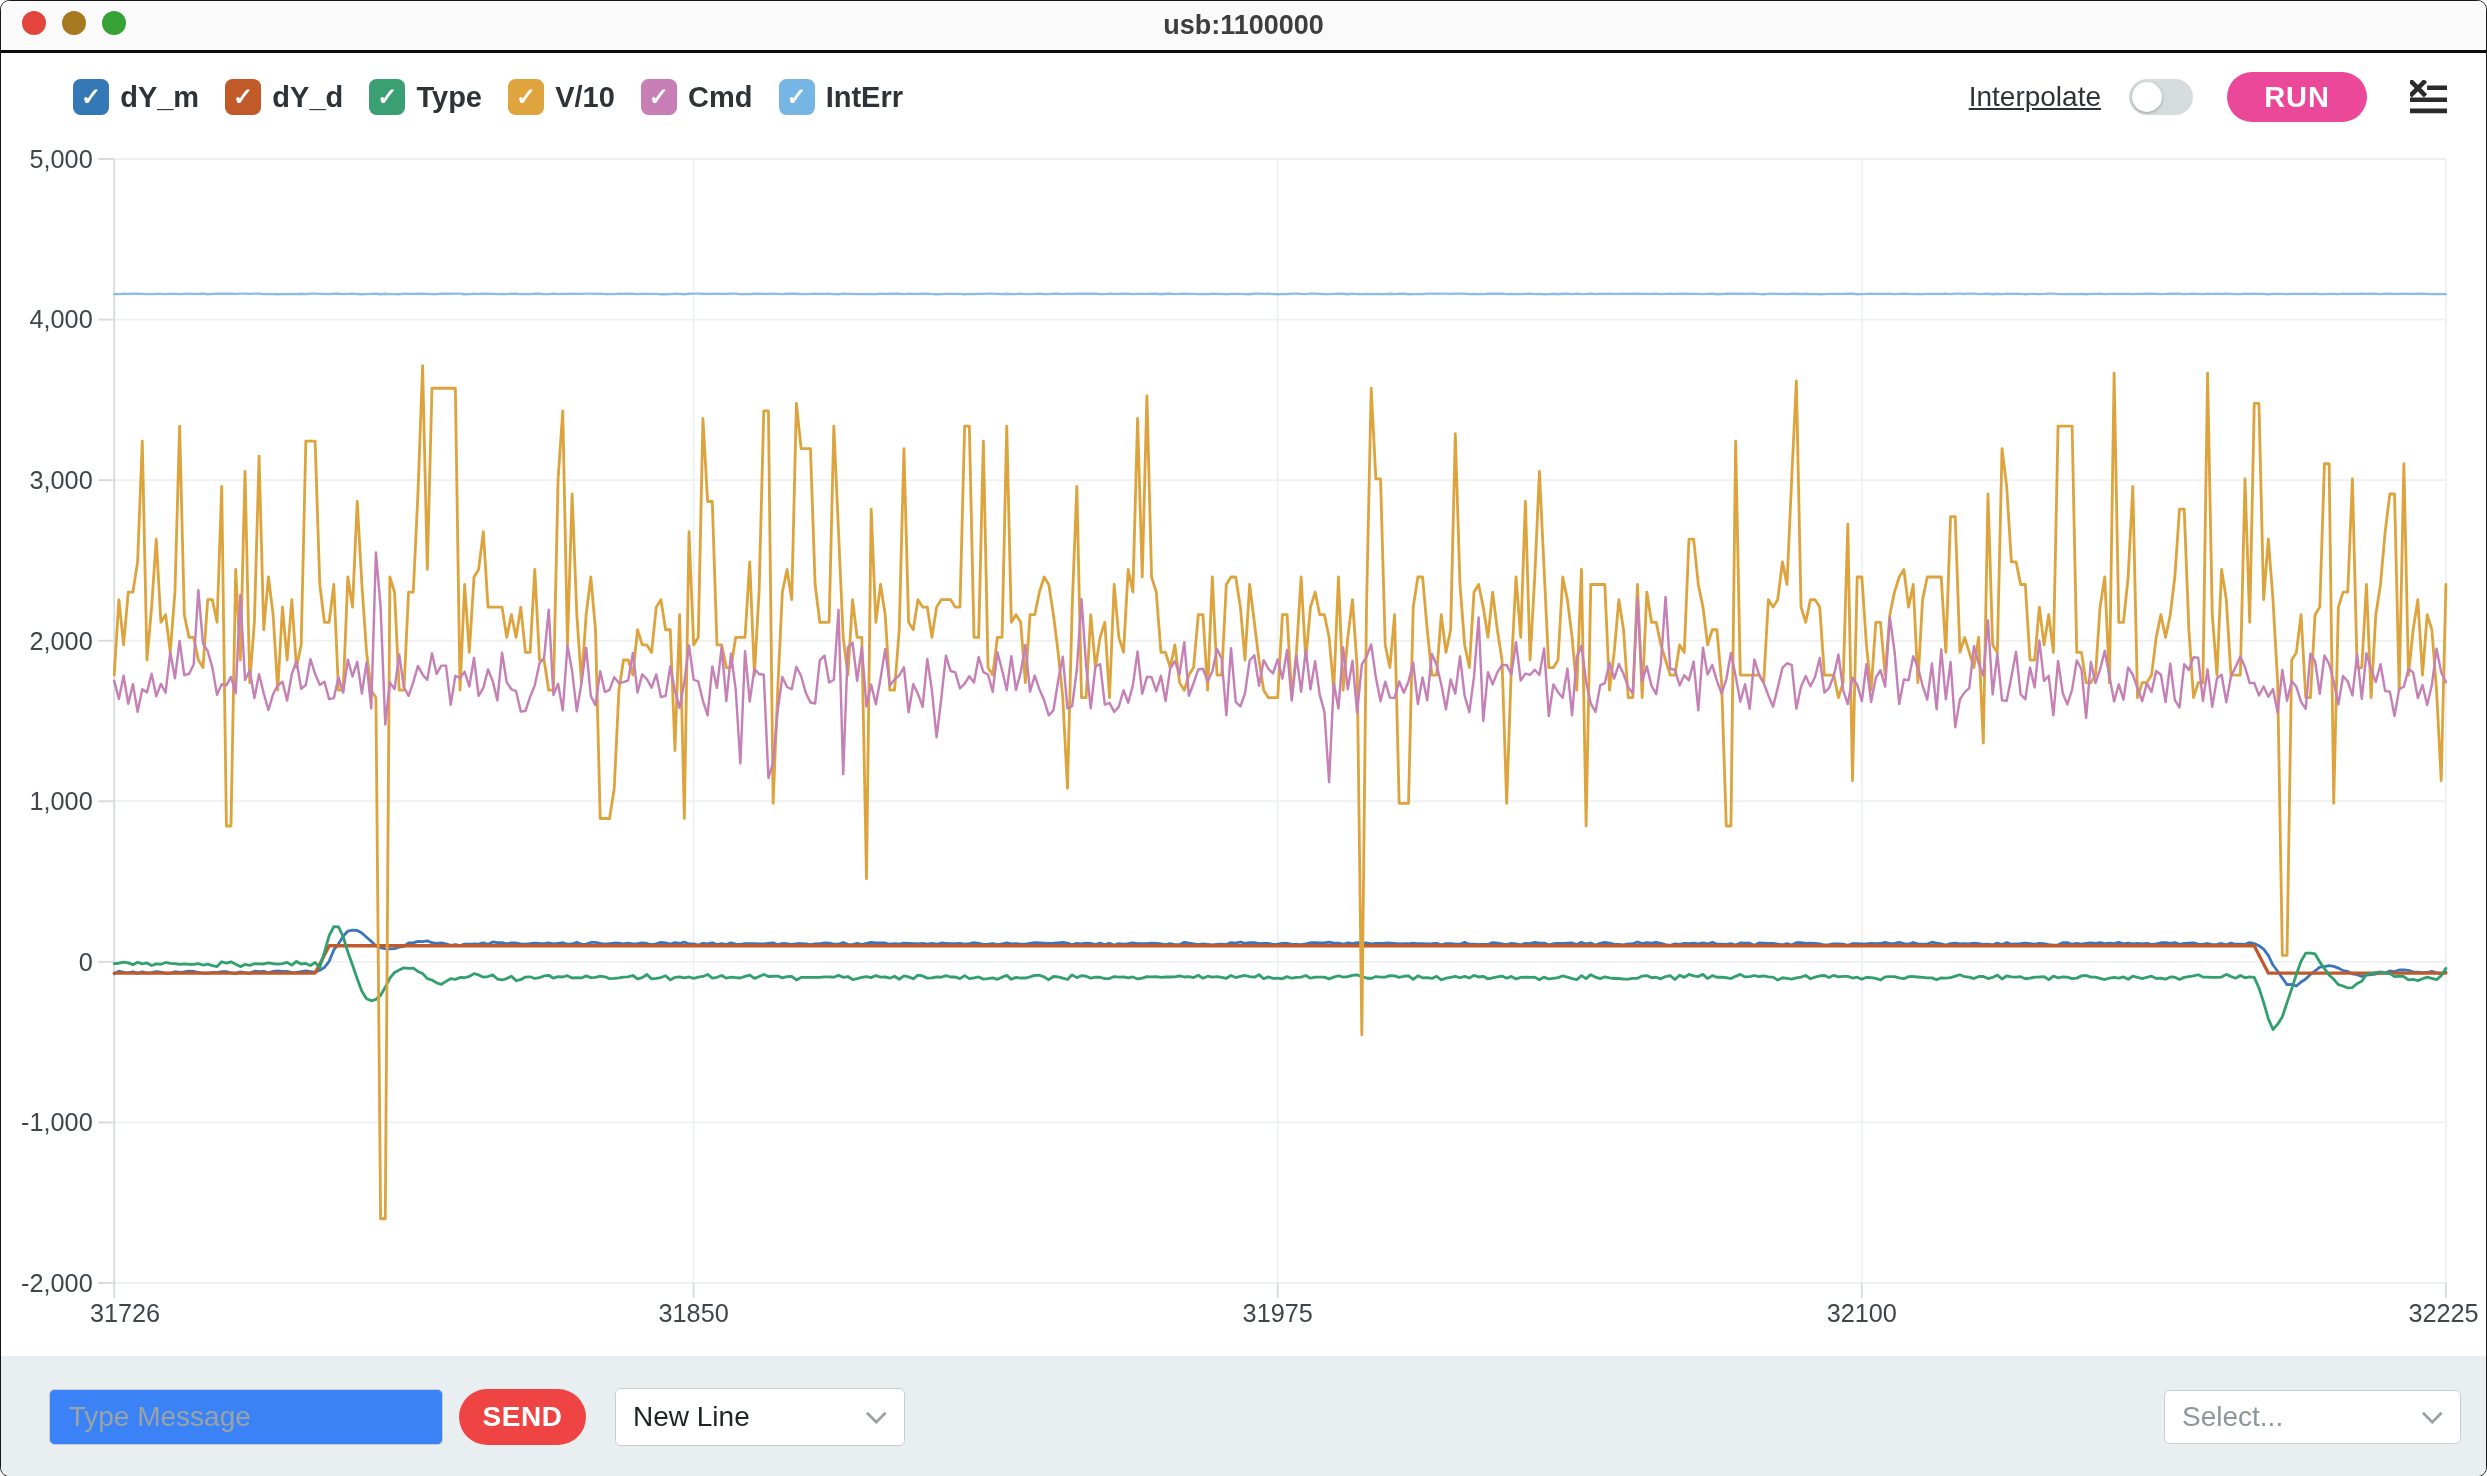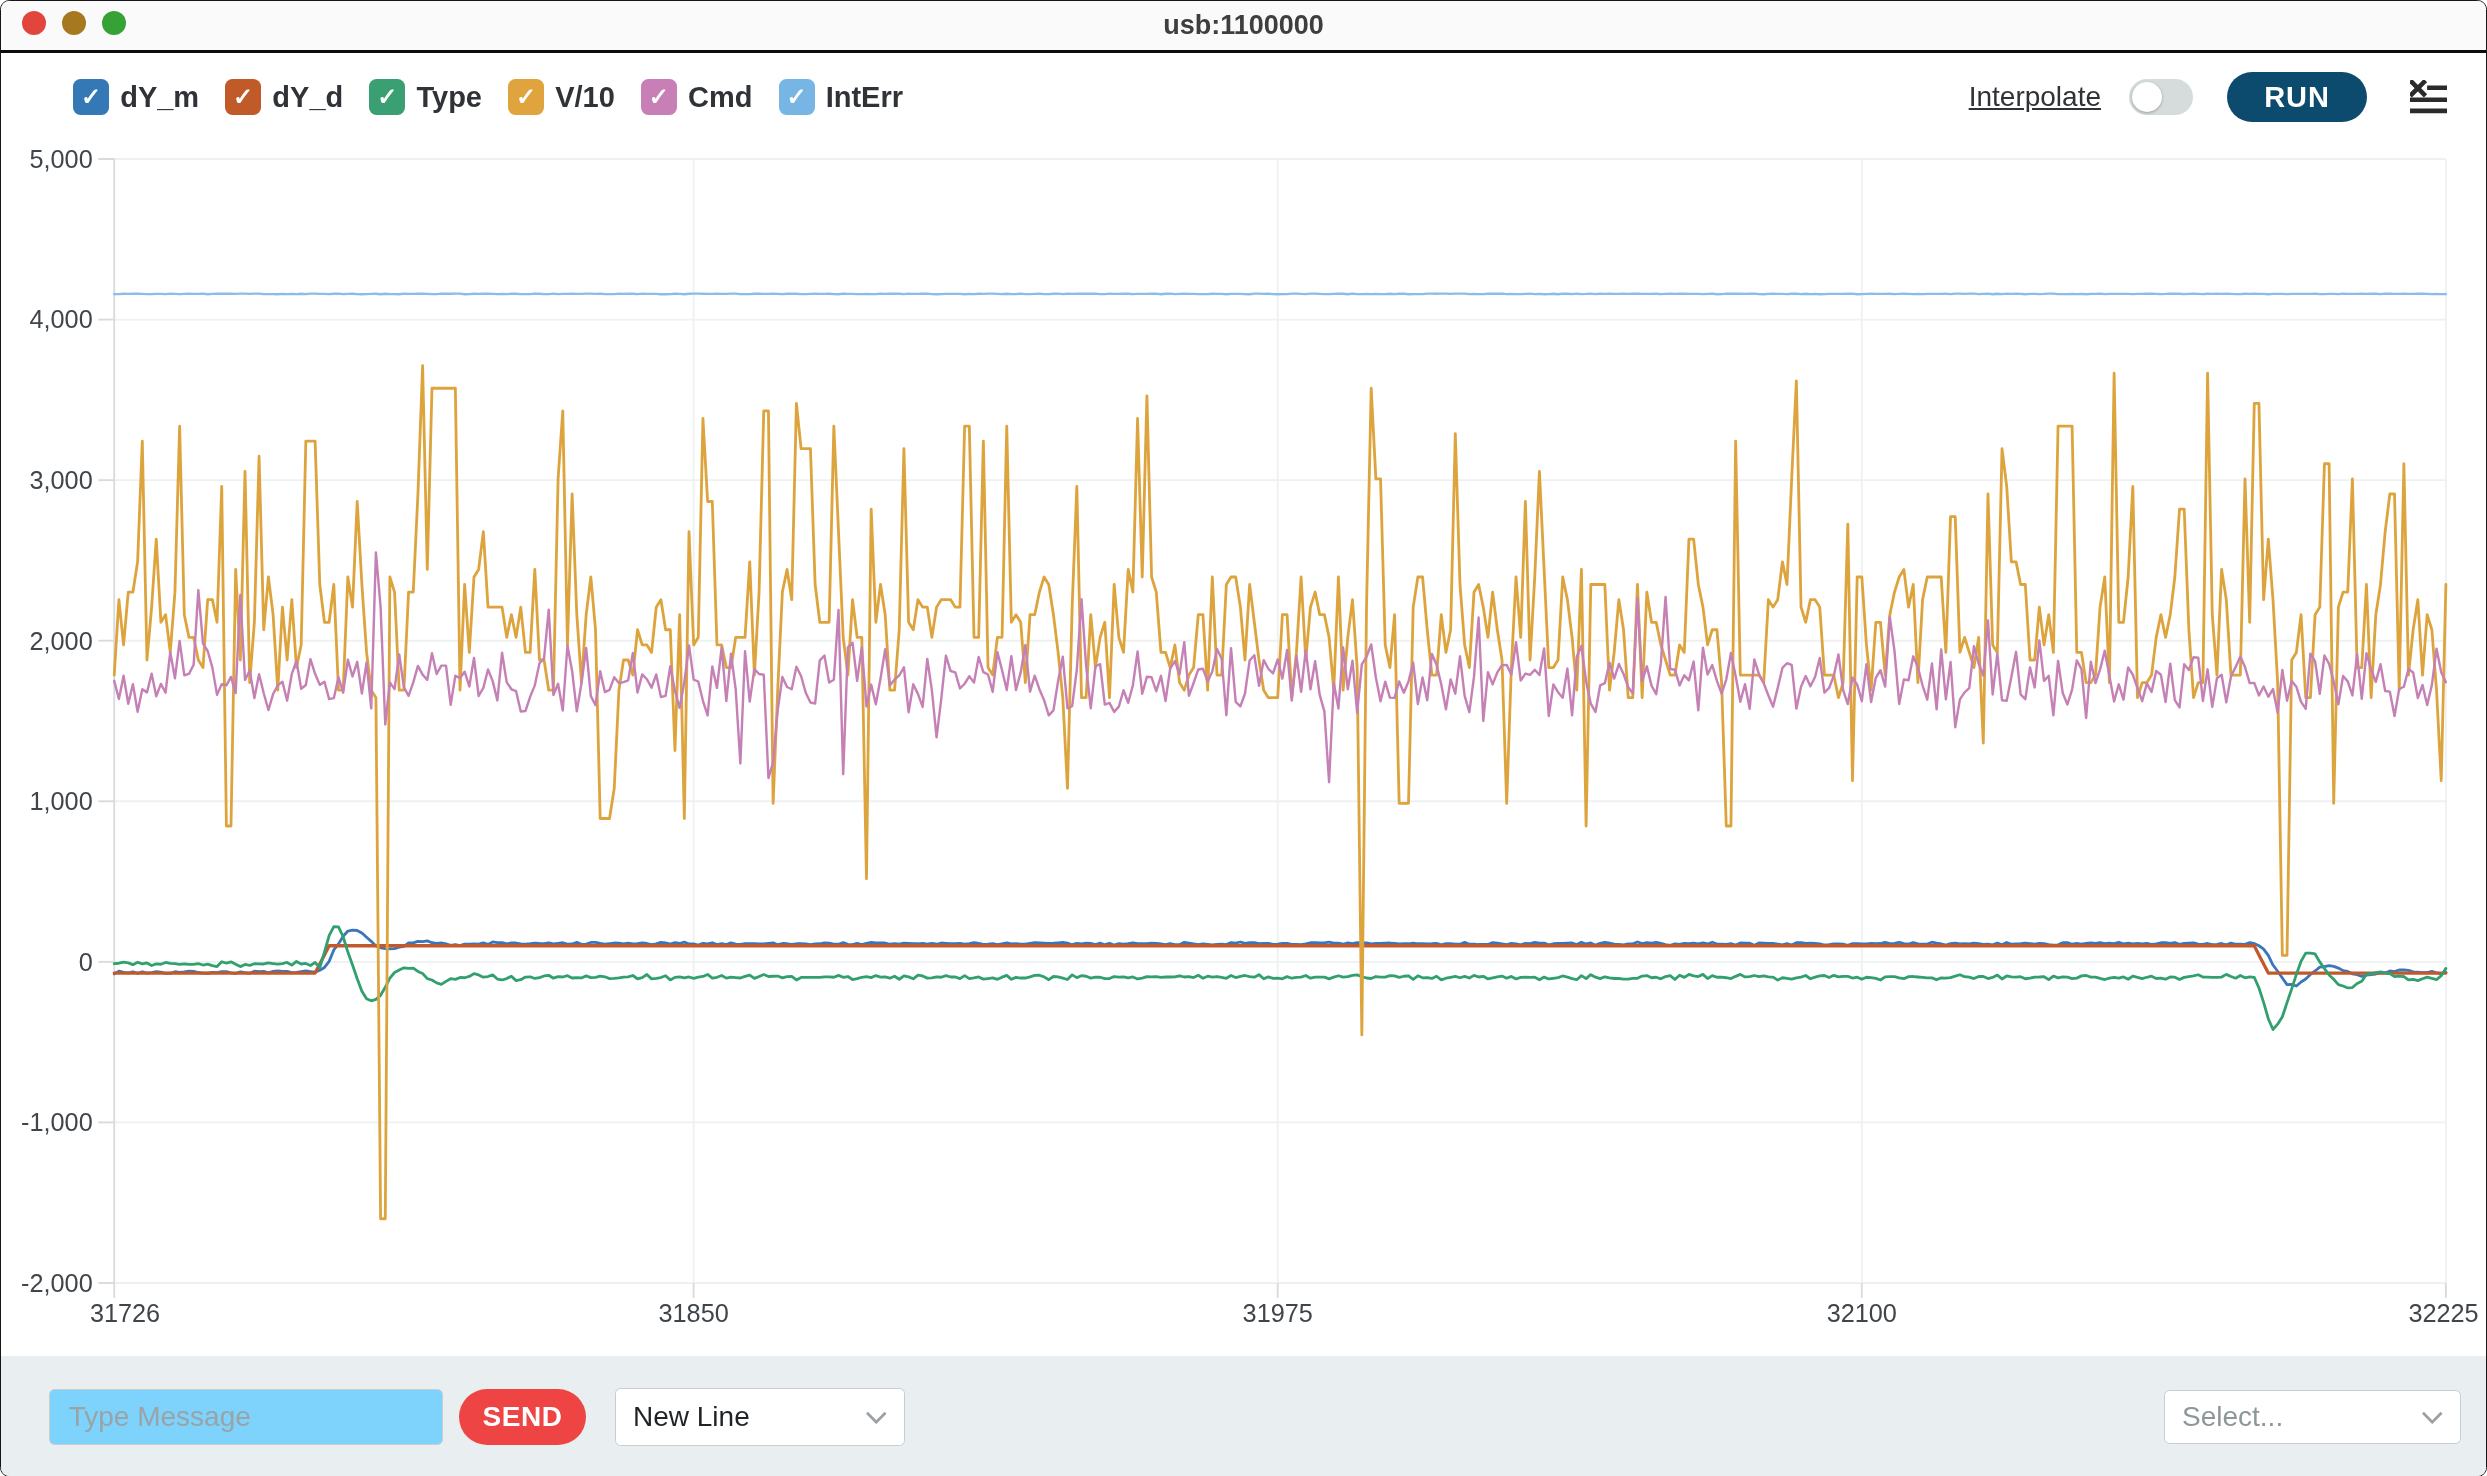--- a/index.html
+++ b/index.html
@@ -35,36 +35,36 @@
   .toolbar-right{margin-left:auto;display:flex;align-items:center;}
   .interp-label{font-size:28px;color:#2f3337;margin-right:28px;text-decoration:underline;}
   .toggle{
     width:64px;height:36px;border-radius:18px;background:#d6dcdc;position:relative;margin-right:34px;
   }
   .toggle .knob{
     position:absolute;left:2.8px;top:2.8px;width:30px;height:30px;border-radius:50%;background:#fff;
     box-shadow:0 0.9px 2.8px rgba(0,0,0,.3);
   }
   .run-btn{
-    width:140px;height:50px;border-radius:25px;border:none;background:#0c4a6e;color:#fff;
+    width:140px;height:50px;border-radius:25px;border:none;background:#ec4899;color:#fff;
     font-size:29px;font-weight:bold;letter-spacing:0.9px;margin-right:43px;display:flex;
     align-items:center;justify-content:center;cursor:pointer;
   }
   .menu-icon{width:37px;height:34px;display:block;}
   
   .chart-wrap{position:relative;flex:1 1 auto;background:#fff;}
   .chart-wrap svg{display:block;}
   svg text{font-family:"Liberation Sans",sans-serif;fill:#3f454a;font-size:27px;}
   
   .bottombar{
     height:122px;flex:0 0 122px;background:#e9eef0;display:flex;align-items:center;
     padding:0 25px 0 48px;
   }
   .msg-input{
-    width:394px;height:56px;border:1.9px solid #c9cdcf;border-radius:5.6px;background:#7dd3fc;
+    width:394px;height:56px;border:1.9px solid #c9cdcf;border-radius:5.6px;background:#3b82f6;
     font-size:28px;color:#2f3337;padding:0 18.7px;outline:none;
   }
   .msg-input::placeholder{color:#9aa3a6;}
   .send-btn{
     width:127px;height:56px;margin-left:16px;border:none;border-radius:28px;background:#ef4444;
     color:#fff;font-size:28px;font-weight:bold;letter-spacing:0.5px;display:flex;
     align-items:center;justify-content:center;cursor:pointer;
   }
   .selectbox{
     height:58px;background:#fff;border:1.9px solid #c9cdcf;border-radius:5.6px;display:flex;

